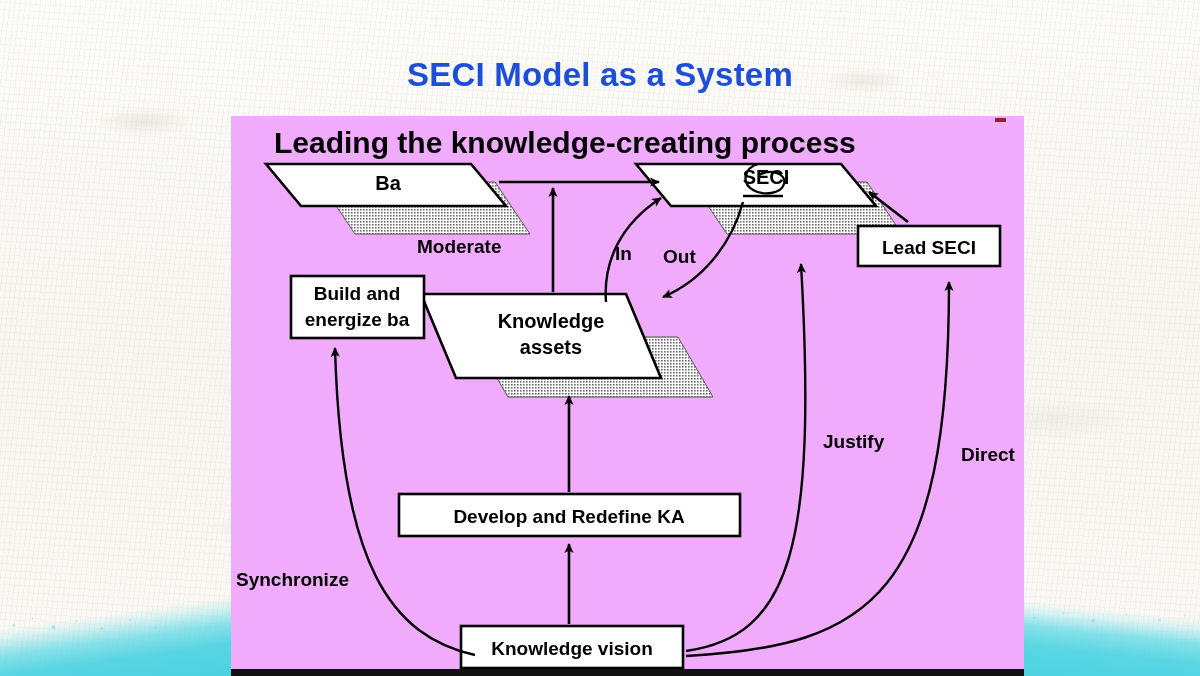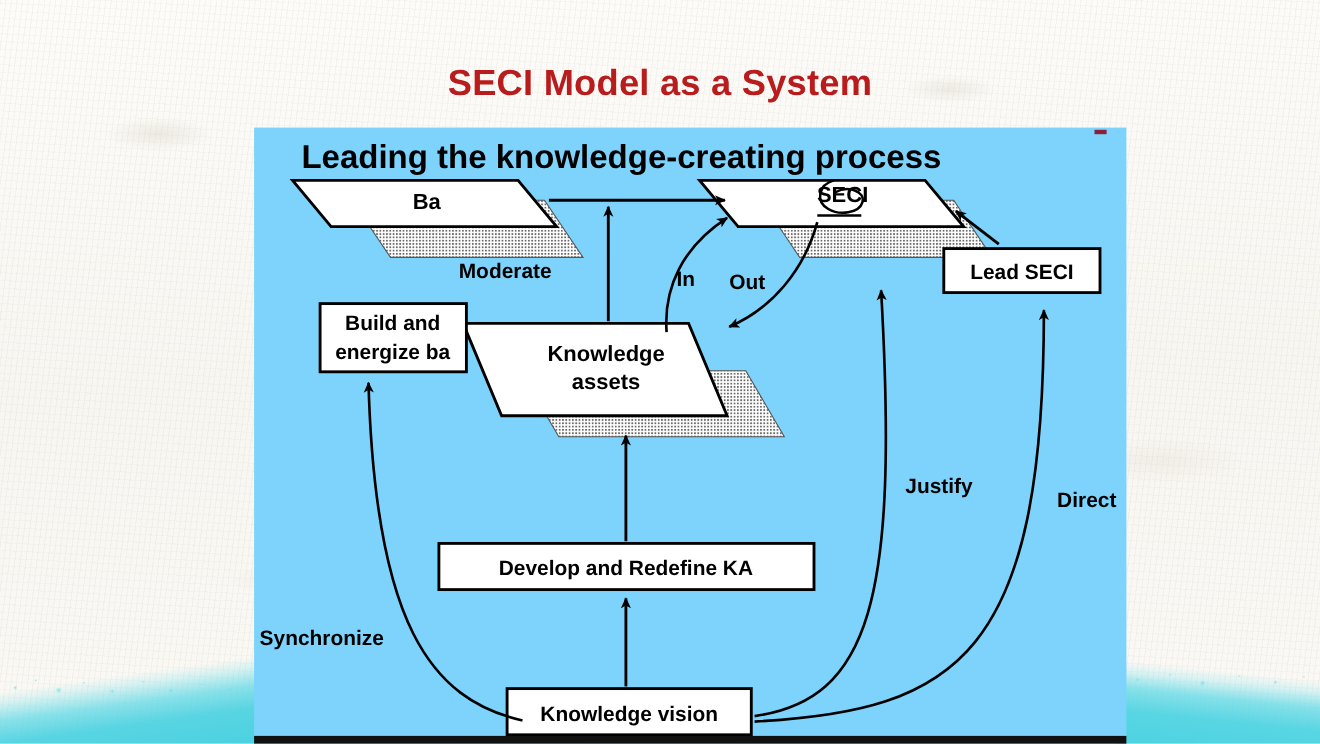--- a/index.html
+++ b/index.html
@@ -107,33 +107,33 @@
 
   
   #slide-title {
     position: absolute;
     left: 0;
     top: 56px;
     width: 1200px;
     text-align: center;
     font-size: 33px;
     font-weight: bold;
-    color: #b91c1c;
+    color: #1d4ed8;
     letter-spacing: .2px;
     font-family: "Liberation Sans", sans-serif;
   }
 
   
   #figure-panel {
     position: absolute;
     left: 231px;
     top: 116px;
     width: 793px;
     height: 560px;
-    background: #7dd3fc;
+    background: #f0abfc;
   }
   #figure-panel > svg {
     display: block;
   }
   #panel-footer-bar {
     position: absolute;
     left: 0;
     bottom: 0;
     width: 793px;
     height: 7px;

